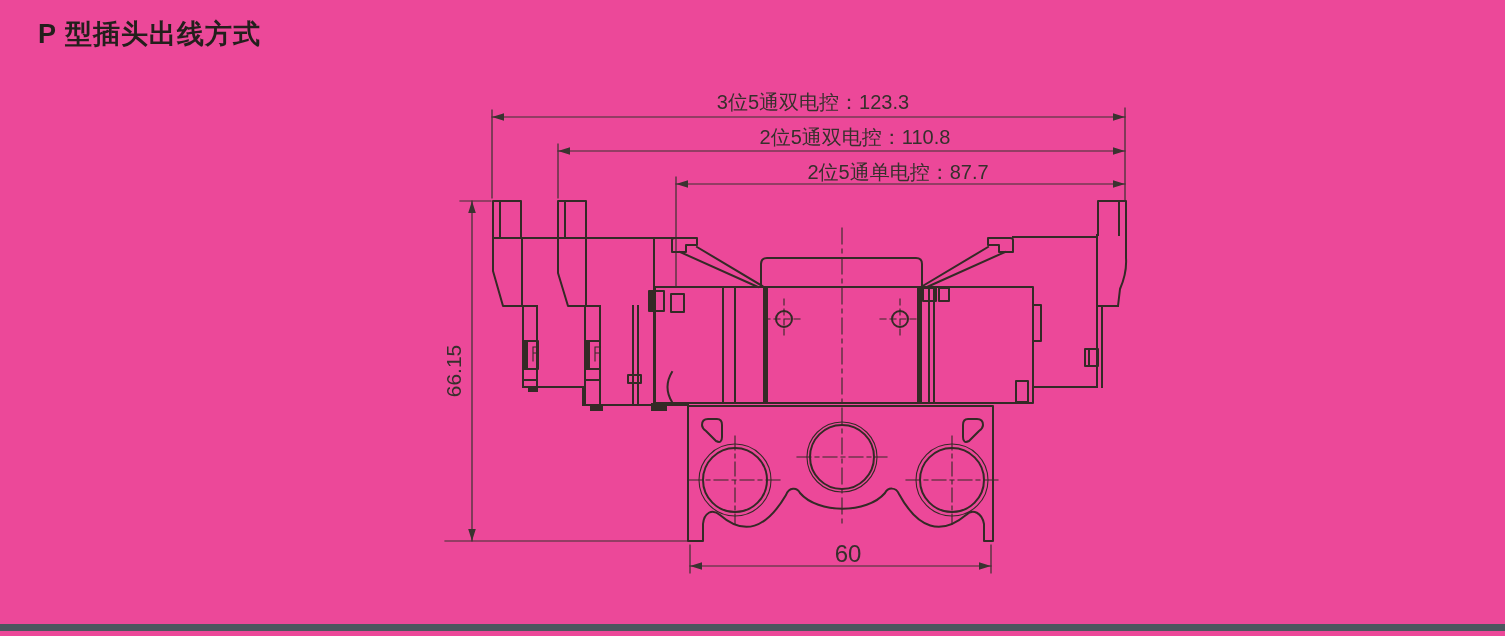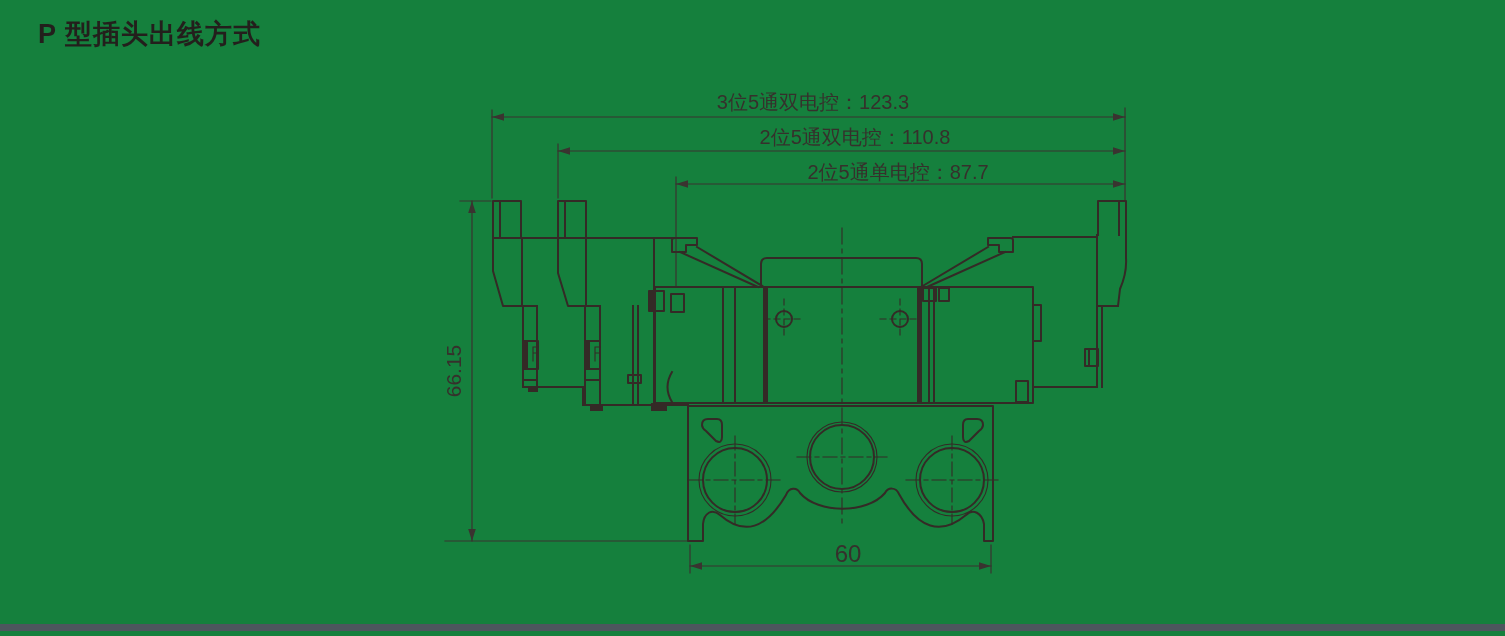--- a/index.html
+++ b/index.html
@@ -1,16 +1,16 @@
 <!DOCTYPE html>
 <html><head>
 <meta charset="utf-8">
 <style>
   html,body{margin:0;padding:0;background:#ffffff;}
-  .canvas{position:relative;width:1505px;height:636px;background:#15803d;overflow:hidden;
+  .canvas{position:relative;width:1505px;height:636px;background:#ec4899;overflow:hidden;
           font-family:"Liberation Sans",sans-serif;}
   .title{position:absolute;left:38px;top:16px;font-size:27px;font-weight:bold;
          color:#231f1c;letter-spacing:1px;white-space:nowrap;}
   .drawing-svg{position:absolute;left:0;top:0;width:1505px;height:636px;}
   .bottom-bar{position:absolute;left:0;top:624px;width:100%;height:7px;background:#4d565e;}
   
   .s2{stroke:#342a26;stroke-width:2;fill:none;stroke-linejoin:round;stroke-linecap:square;}
   .s1{stroke:#342a26;stroke-width:1.1;fill:none;stroke-linecap:square;}
   .solid{fill:#342a26;stroke:none;}
   .dim{stroke:#3a3330;stroke-width:1.2;fill:none;stroke-linecap:square;}

